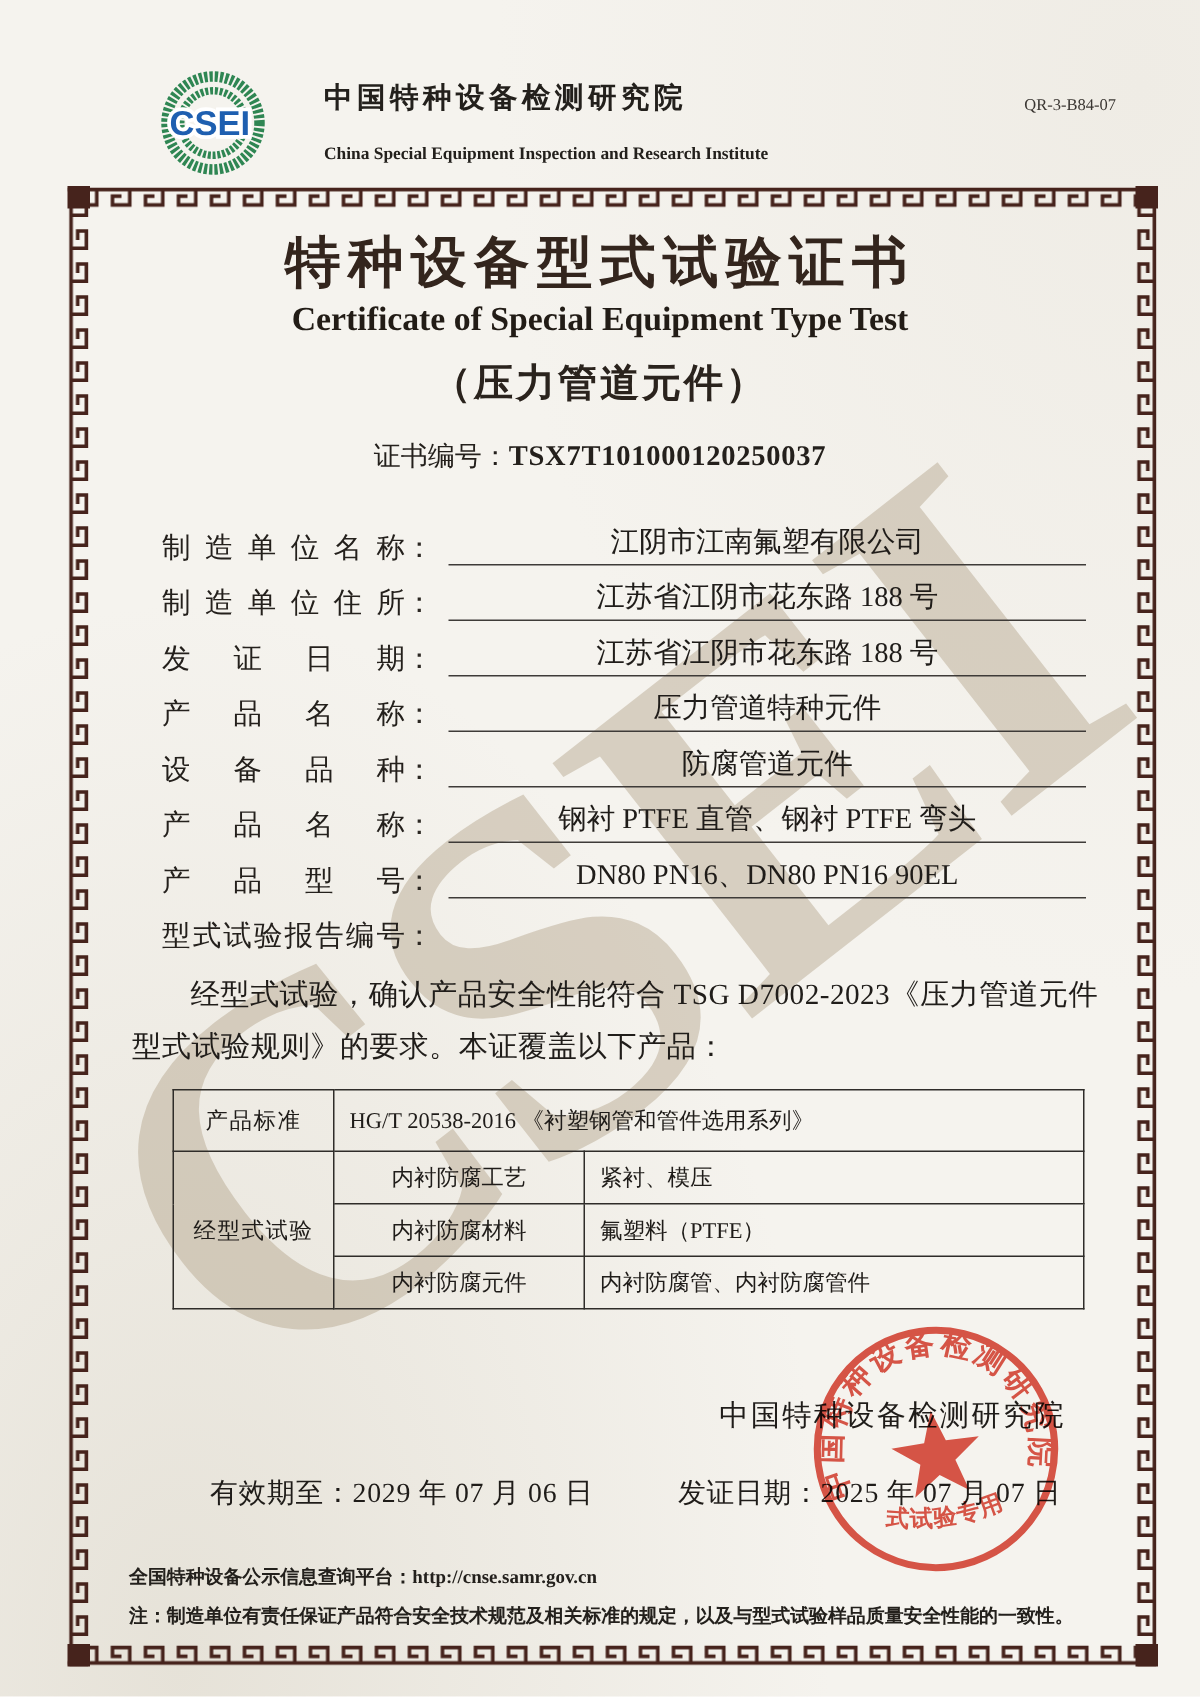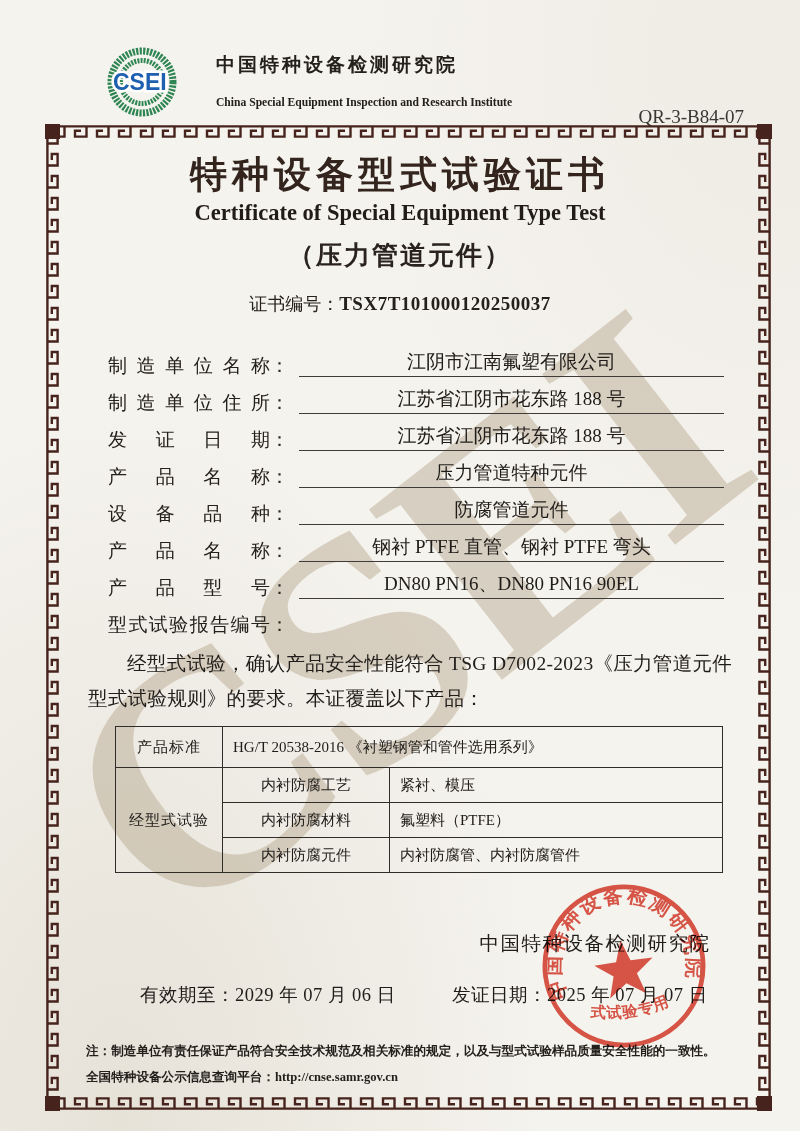--- a/index.html
+++ b/index.html
@@ -6,21 +6,21 @@
   body{width:800px;height:1131px;font-family:"Liberation Serif","DejaVu Serif",serif;}
   .page{position:relative;width:800px;height:1131px;overflow:hidden;color:#2b2722;
         background:radial-gradient(ellipse at 15% 98%, #e6e2d8 0%, rgba(230,226,216,0) 45%),
                    radial-gradient(ellipse at 95% 5%, #efece5 0%, rgba(239,236,229,0) 40%),
                    #f5f3ee;}
   
   .hdr-logo{position:absolute;left:88px;top:44px;width:120px;height:76px;}
   .inst{position:absolute;left:216px;top:52px;}
   .inst-cn{font-size:19px;font-weight:700;letter-spacing:3px;color:#23201c;}
   .inst-en{font-size:11.6px;font-weight:700;margin-top:18px;color:#23201c;}
-  .form-code{position:absolute;right:56px;top:64px;font-size:19px;color:#3a3632;margin-top:42px;}
+  .form-code{position:absolute;right:56px;top:64px;font-size:11px;color:#3a3632;}
   
   .bd{position:absolute;}
   .bd-corner{position:absolute;width:15px;height:15px;background:#46231c;}
   
   .watermark{position:absolute;left:0;top:0;width:800px;height:1131px;z-index:0;pointer-events:none;}
   .watermark span{position:absolute;left:400px;top:618px;transform:translate(-50%,-50%) rotate(-38deg);
         font-size:330px;font-weight:700;letter-spacing:-6px;color:rgba(175,158,130,0.42);
         font-family:"Liberation Serif",serif;white-space:nowrap;}
   
   .content{position:absolute;left:0;top:0;width:800px;height:1131px;z-index:1;}
@@ -199,22 +199,22 @@
     <div class="issuer">中国特种设备检测研究院</div>
 
     <div class="valid-until">
       <span>有效期至：</span><span>2029 年 07 月 06 日</span>
     </div>
     <div class="issue-date">
       <span>发证日期：</span><span>2025 年 07 月 07 日</span>
     </div>
 
     <div class="notes">
+      <div>全国特种设备公示信息查询平台：http://cnse.samr.gov.cn</div>
       <div>注：制造单位有责任保证产品符合安全技术规范及相关标准的规定，以及与型式试验样品质量安全性能的一致性。</div>
-      <div>全国特种设备公示信息查询平台：http://cnse.samr.gov.cn</div>
     </div>
   </div>
 
   <svg class="stamp" viewBox="0 0 200 200">
     <defs>
       <path id="stArc" d="M 31.4,127.7 A 74,74 0 1 1 168.6,127.7" fill="none"></path>
       <path id="stBanner" d="M 44,150 Q 100,168 156,150" fill="none"></path>
     </defs>
     <circle cx="100" cy="100" r="92" fill="none" stroke="#d93a2b" stroke-width="5.5"></circle>
     <polygon points="100,70 91.5,94.3 65.8,94.9 86.3,110.4 78.8,135.1 100,120.4 121.2,135.1 113.7,110.4 134.2,94.9 108.5,94.3" fill="#d93a2b"></polygon>

